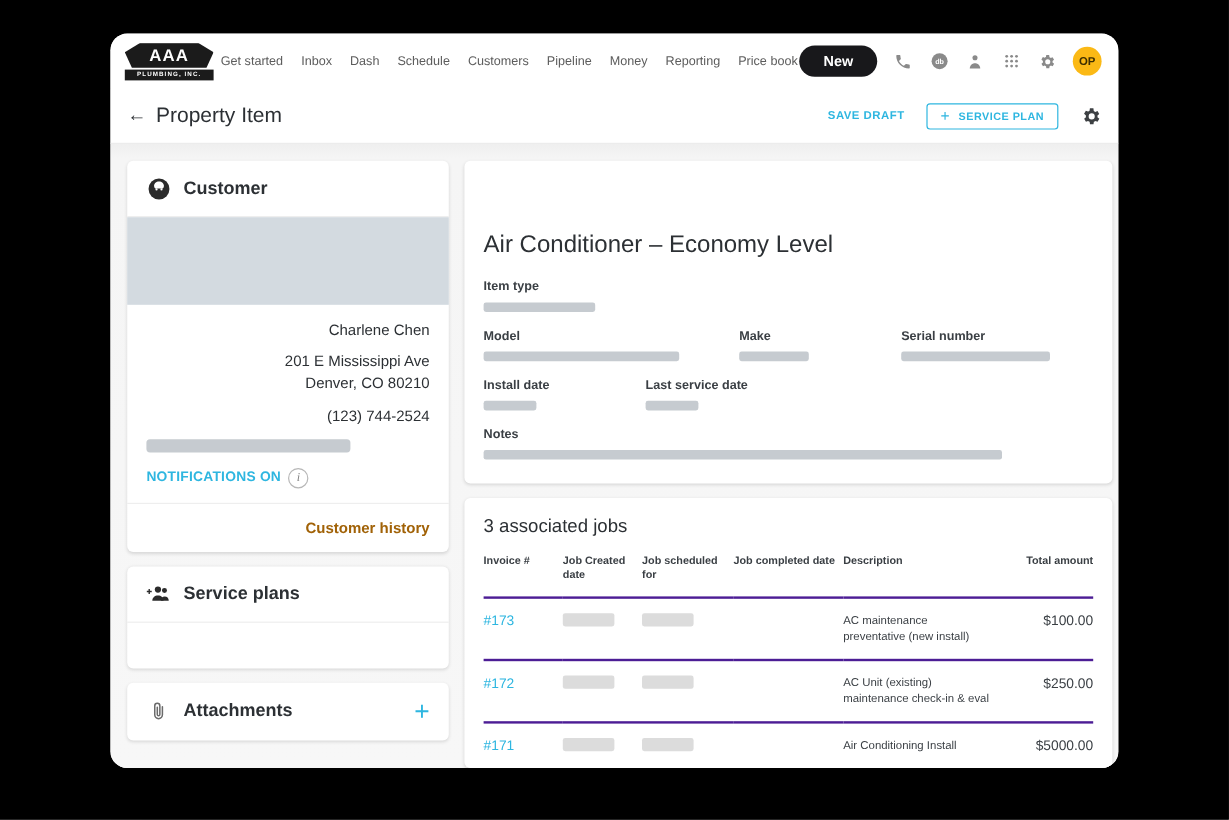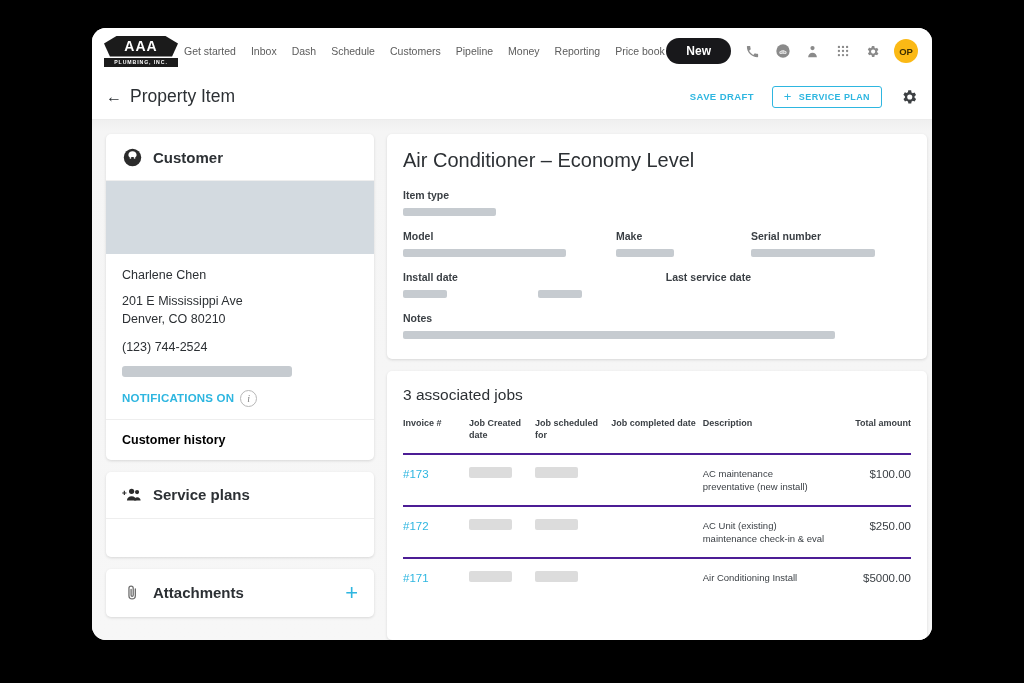--- a/index.html
+++ b/index.html
@@ -168,21 +168,21 @@
   #header-gear { color: #3d4043; cursor: pointer; display: flex; }
 
   
   #page-body {
     background: linear-gradient(180deg,#efefef 0%, #f5f5f5 12px, #f7f7f7 100%);
     padding: 14px 14px 0 14px;
     display: flex;
     gap: 13px;
     height: 520px;
   }
-  #left-col { width: 268px; flex: 0 0 268px; display: flex; flex-direction: column; gap: 12px; }
+  #left-col { width: 268px; flex: 0 0 268px; display: flex; flex-direction: column; gap: 12px; text-align: right; }
   #right-col { flex: 1 1 auto; display: flex; flex-direction: column; gap: 12px; }
 
   .card {
     background: #ffffff;
     border-radius: 5px;
     box-shadow: 0 1px 3px rgba(0,0,0,0.13);
   }
 
   
   .card-head {
@@ -256,36 +256,37 @@
     font-style: italic;
     display: flex;
     align-items: center; justify-content: center;
     cursor: pointer;
     font-family: "Liberation Serif", serif;
   }
   #customer-history {
     padding: 13px 16px;
     font-size: 12.5px;
     font-weight: 700;
-    color: #000000;
+    color: #a16207;
     cursor: pointer;
   }
   #service-plans-body { height: 38px; }
   #attachments-card { }
 
   
   .head-icon { width: 20px; height: 20px; display: flex; align-items: center; justify-content: center; color: #2c3034; }
 
   
   #item-card { padding: 15px 16px 20px 16px; }
   #item-title {
     font-size: 20px;
     color: #2c3034;
     font-weight: 400;
     margin-bottom: 17px;
+    margin-top: 44px;
   }
   .field-label {
     font-size: 10.5px;
     font-weight: 700;
     color: #3a3f44;
     margin-bottom: 7px;
   }
   .field-row { display: flex; margin-bottom: 14px; }
   .field { }
   .field-bar { height: 8px; background: #c6cbd0; border-radius: 2px; }
@@ -505,21 +506,21 @@
             <div class="field-label">Serial number</div>
             <div class="field-bar" style="width:124px;"></div>
           </div>
         </div>
 
         <div class="field-row">
           <div class="field" style="width:135px;">
             <div class="field-label">Install date</div>
             <div class="field-bar" style="width:44px;"></div>
           </div>
-          <div class="field" style="width:213px;text-align:right;">
+          <div class="field" style="width:213px;">
             <div class="field-label">Last service date</div>
             <div class="field-bar" style="width:44px;"></div>
           </div>
         </div>
 
         <div class="field-row" style="margin-bottom:0;">
           <div class="field" style="width:100%;">
             <div class="field-label">Notes</div>
             <div class="field-bar" style="width:432px;"></div>
           </div>

